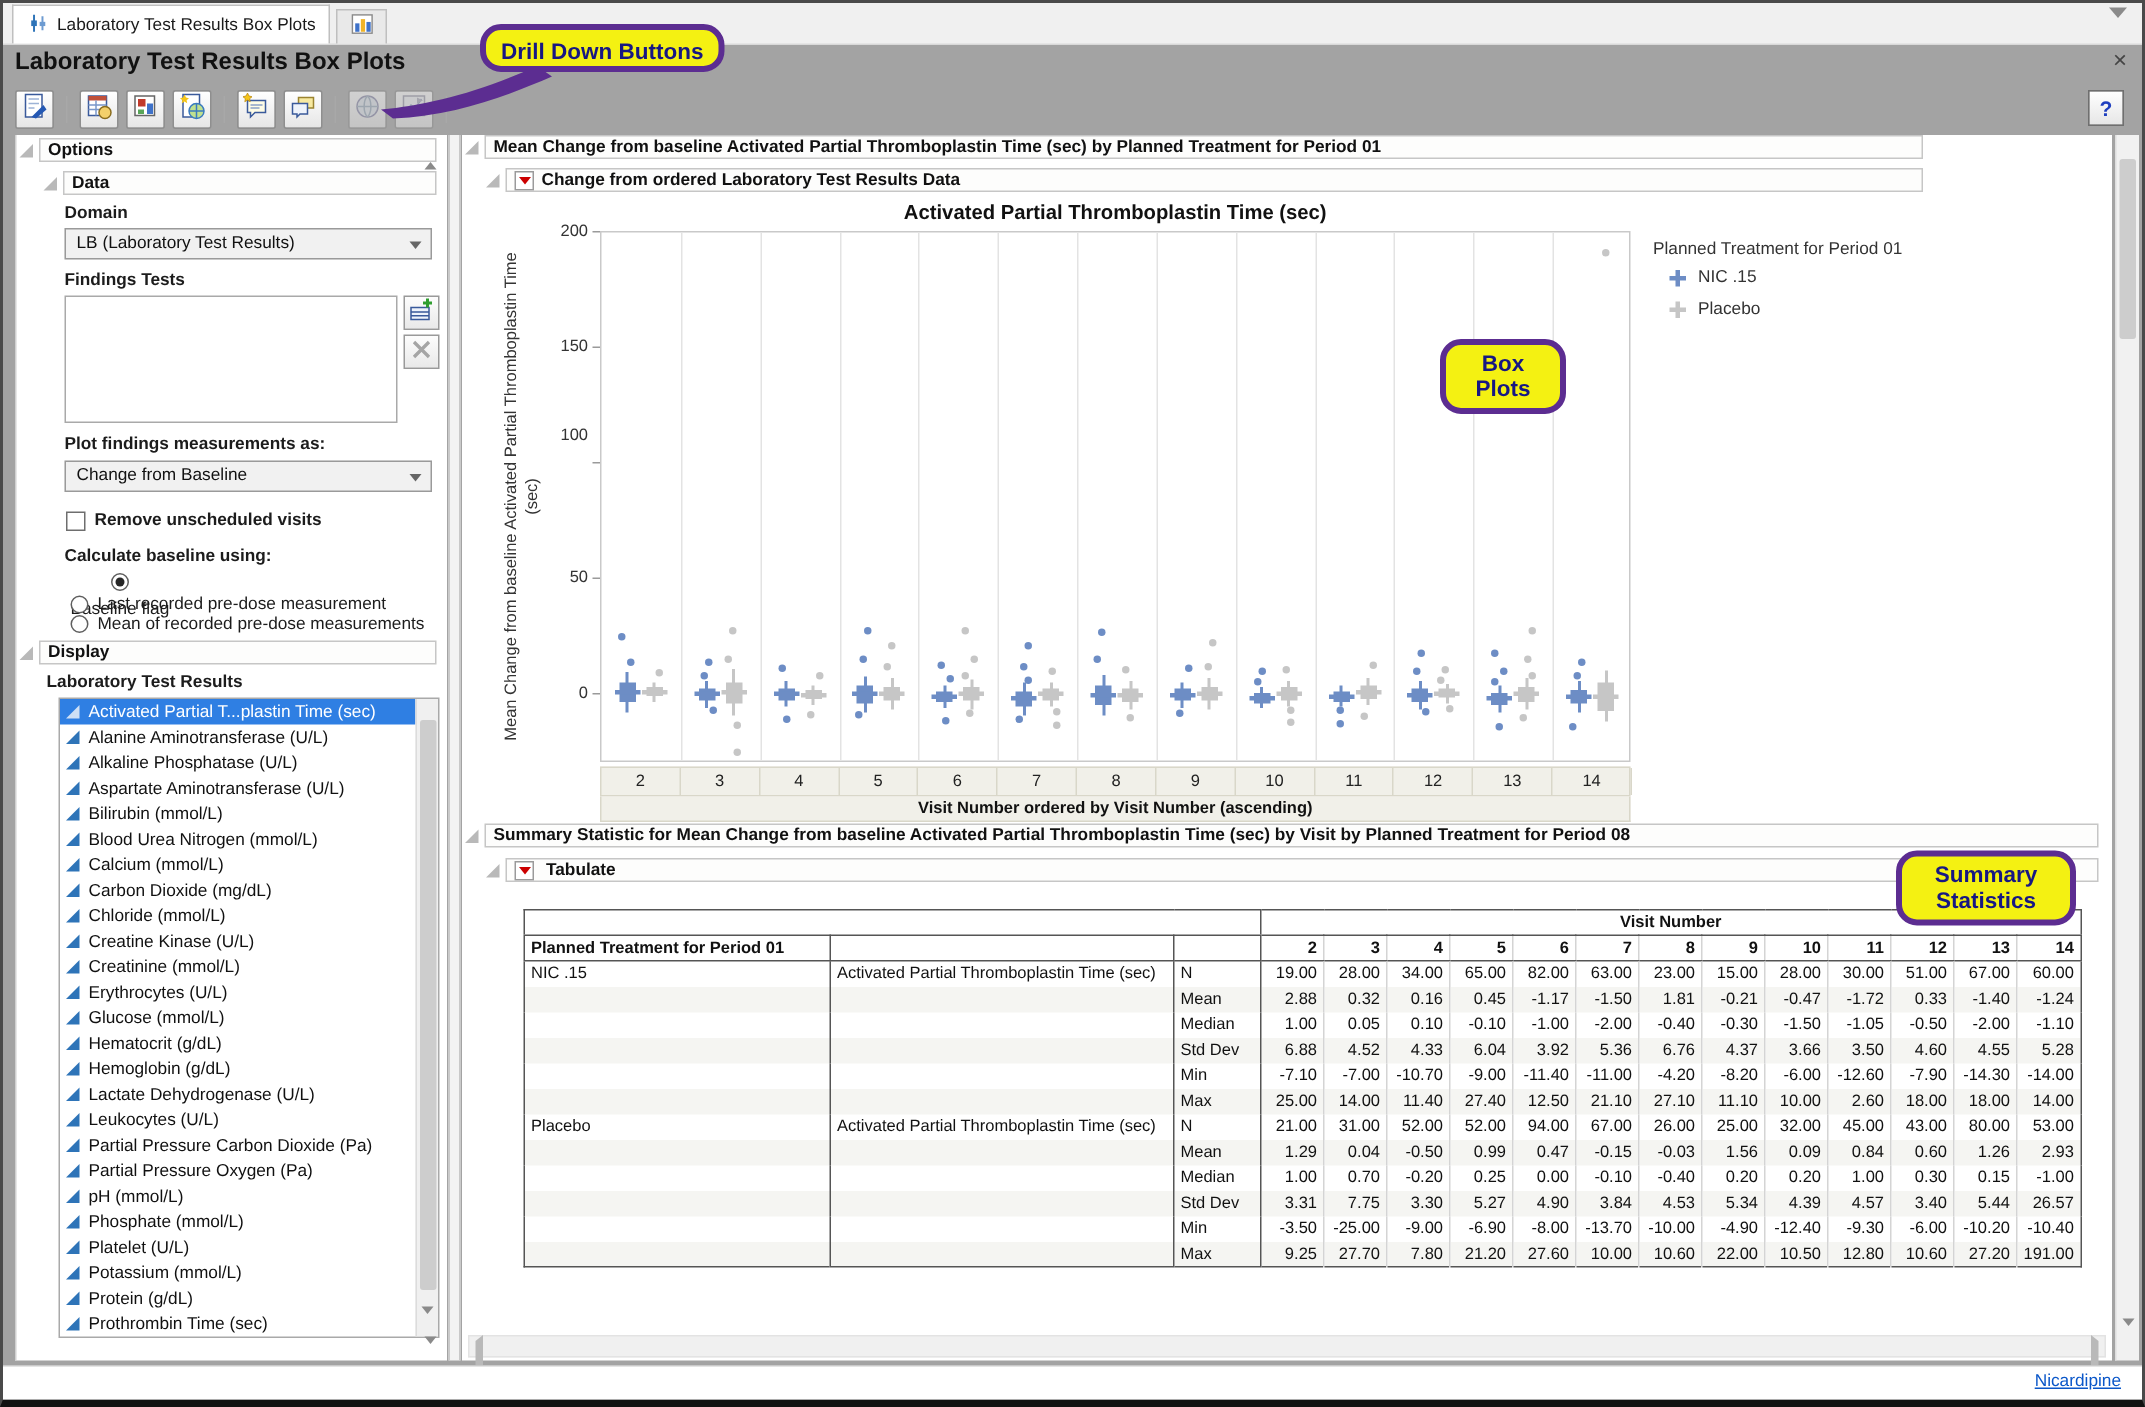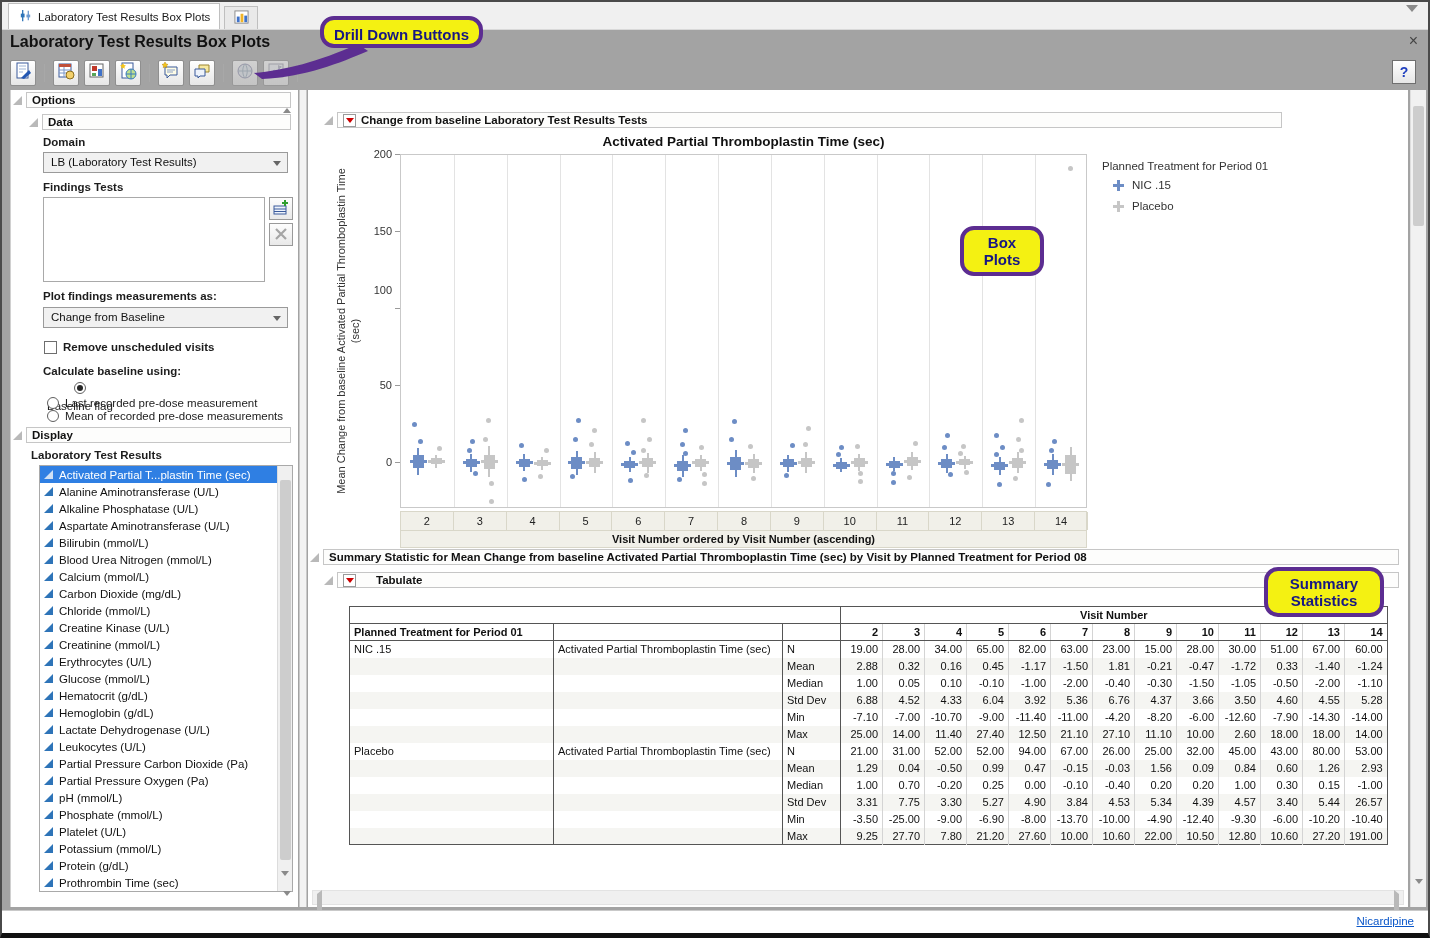--- a/index.html
+++ b/index.html
@@ -375,27 +375,31 @@
         <div style="position:absolute; left:3px; bottom:3px;"><span class="tri-dn-s"></span></div>
       </div>
     </div>
     <div class="panel-scroll-arrow" style="left:272px; top:806px;"><span class="tri-dn-s"></span></div>
   </div>
 
   <div class="splitter"></div>
 
   <div class="main">
 
+    <div class="ohead" style="left:2px; top:0; width:972px;">
+      <span class="otri"></span>
+      <div class="obox">Mean Change from baseline Activated Partial Thromboplastin Time (sec) by Planned Treatment for Period 01</div>
+    </div>
     <div class="ohead" style="left:16px; top:22px; width:958px;">
       <span class="otri"></span>
       <div class="obox" style="display:flex; align-items:center; gap:5px;">
         <span class="redtri-btn">
             <span class="redtri"></span>
           </span>
-        <span>Change from baseline Laboratory Test Results Tests</span>
+        <span>Change from ordered Laboratory Test Results Data</span>
       </div>
     </div>
 
     <div class="chart-title">Activated Partial Thromboplastin Time (sec)</div>
     <div class="ylab">
       <div>Mean Change from baseline Activated Partial Thromboplastin Time</div>
       <div>(sec)</div>
     </div>
     <div id="yticks">
         <div class="ytick-lbl" style="left: 48px; top: 365.826px;">0</div>
@@ -607,21 +611,21 @@
     </div>
 
     <div class="callout" style="left:652px; top:136px; width:84px;">Box Plots</div>
 
     <div class="ohead" style="left:2px; top:459px; width:1089px;">
       <span class="otri"></span>
       <div class="obox">Summary Statistic for Mean Change from baseline Activated Partial Thromboplastin Time (sec) by Visit by Planned Treatment for Period 08</div>
     </div>
     <div class="ohead" style="left:16px; top:482px; width:1075px;">
       <span class="otri"></span>
-      <div class="obox" style="display:flex; align-items:center; gap:20px;">
+      <div class="obox" style="display:flex; align-items:center; gap:8px;">
         <span class="redtri-btn">
             <span class="redtri"></span>
           </span>
         <span>Tabulate</span>
       </div>
     </div>
 
     <div class="callout" style="left:956px; top:477px; width:120px;">Summary Statistics</div>
 
     <table class="sum" id="summary-table">

